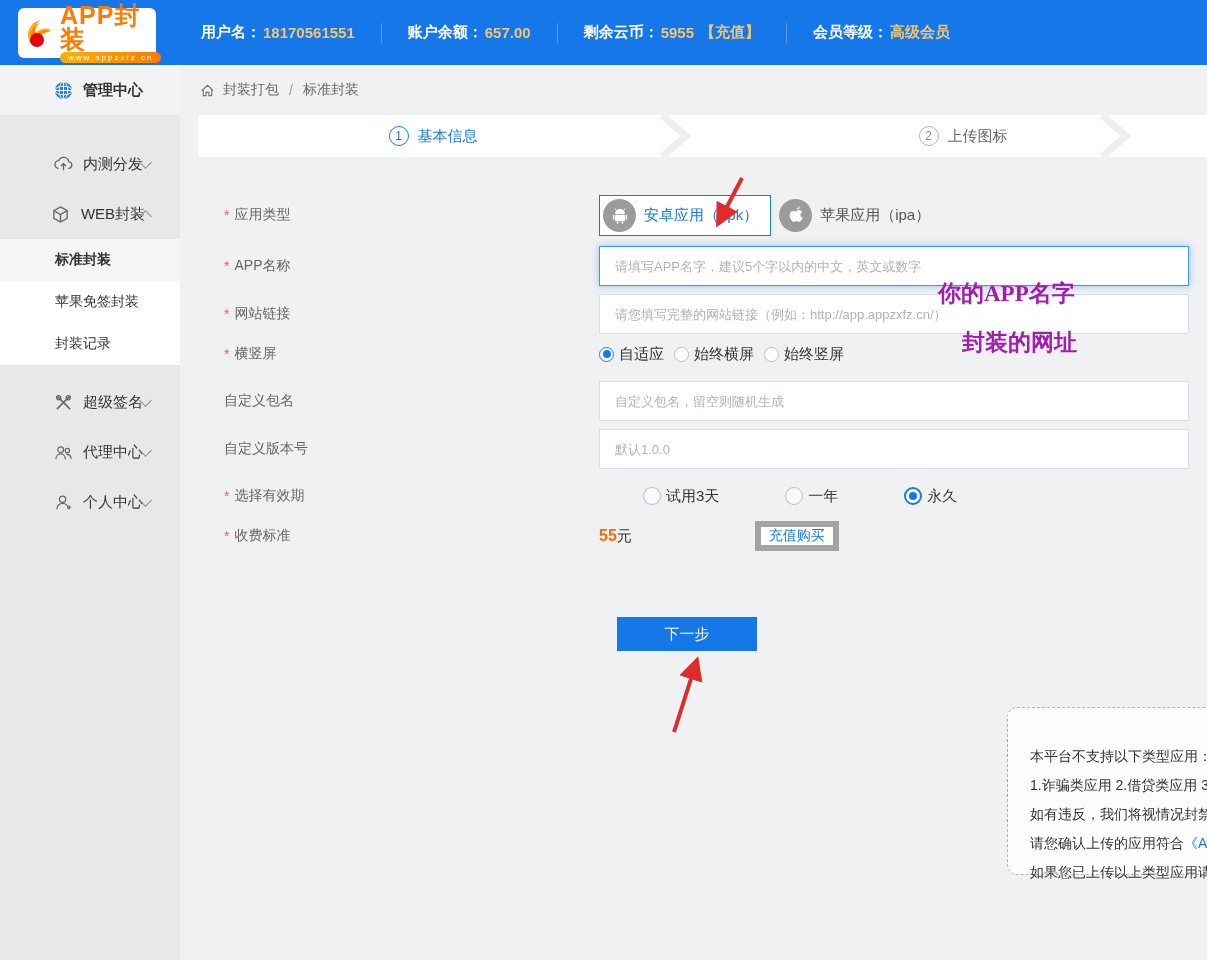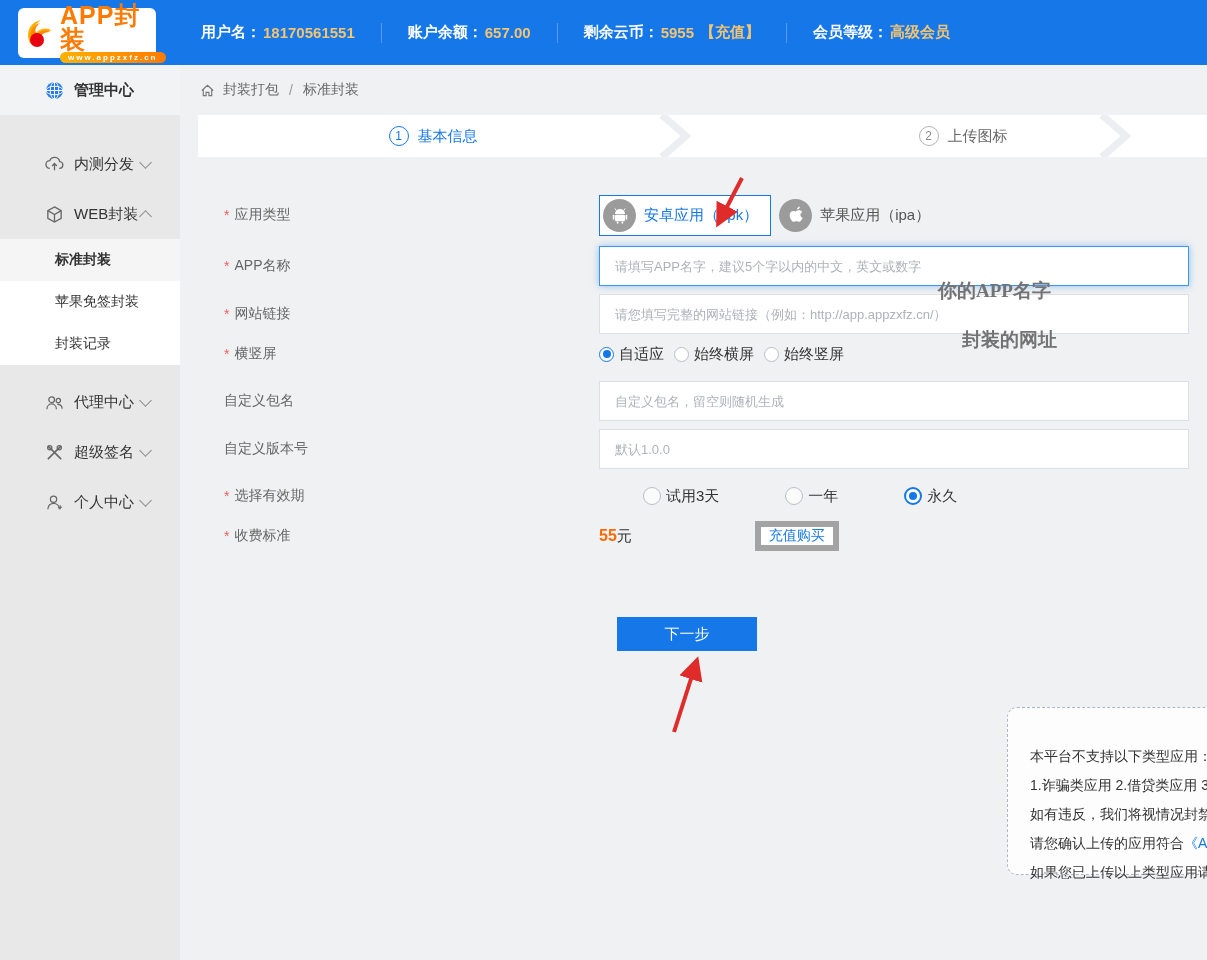--- a/index.html
+++ b/index.html
@@ -5,31 +5,31 @@
   * { margin:0; padding:0; box-sizing:border-box; }
   body { font-family:"Liberation Sans", sans-serif; }
   .page { position:relative; width:1207px; height:960px; overflow:hidden; background:#f0f1f2; }
 
   
   .header { position:absolute; left:0; top:0; width:1207px; height:65px; background:#1677e8; display:flex; align-items:center; z-index:20; }
   .logo-box { position:relative; margin-left:18px; width:138px; height:50px; background:#fff; border-radius:6px; display:flex; align-items:center; padding-left:6px; }
   .logo-swirl { width:34px; height:34px; flex:0 0 auto; }
   .logo-texts { display:flex; flex-direction:column; align-items:center; margin-left:2px; }
   .logo-title { color:#ff7a00; font-size:25px; font-weight:bold; letter-spacing:1px; line-height:24px; }
-  .logo-badge { background:linear-gradient(90deg,#ffb100,#ff7a00); color:#fff; font-size:8px; font-weight:bold; letter-spacing:2px; border-radius:7px; padding:1px 8px; margin-top:1px; }
+  .logo-badge { background:linear-gradient(90deg,#ffb100,#ff7a00); color:#fff; font-size:8px; font-weight:normal; letter-spacing:2px; border-radius:7px; padding:1px 8px; margin-top:1px; }
   .stats { display:flex; align-items:center; margin-left:45px; }
   .stat { display:flex; align-items:center; font-size:15px; font-weight:bold; }
   .stat-label { color:#ffffff; }
   .stat-value { color:#f3c573; margin-left:2px; }
   .stat-extra { color:#f3c573; margin-left:6px; cursor:pointer; }
   .stat-sep { width:1px; height:20px; background:#5b9bee; margin:0 26px; }
 
   
   .sidebar { position:absolute; left:0; top:65px; width:180px; height:895px; background:#e8e8e9; z-index:10; }
-  .side-item { height:50px; display:flex; align-items:center; padding-left:44px; cursor:pointer; position:relative; }
+  .side-item { height:50px; display:flex; align-items:center; padding-left:16px; cursor:pointer; position:relative;justify-content:center; }
   .side-item.first { background:#f2f3f5; }
   .side-item .s-icon { width:20px; height:20px; margin-right:10px; display:flex; align-items:center; justify-content:center; }
   .side-item .s-label { font-size:15px; color:#333; }
   .side-item.first .s-label { font-weight:bold; }
   .chev { position:absolute; right:30px; width:9px; height:9px; border-right:1.5px solid #888; border-bottom:1.5px solid #888; }
   .chev.down { transform:rotate(45deg); margin-top:-4px; }
   .chev.up { transform:rotate(-135deg); margin-top:4px; }
   .submenu { background:#ffffff; }
   .sub-item { height:42px; display:flex; align-items:center; padding-left:55px; font-size:14px; color:#333; cursor:pointer; }
   .sub-item.active { font-weight:bold; background:#f5f5f5; }
@@ -84,21 +84,21 @@
 
   .row-validity { height:26px; margin-bottom:11px; }
   .row-price { height:32px; }
   .price-amount { color:#ff6a00; font-size:16px; font-weight:bold; }
   .price-unit { color:#333; font-size:15px; }
   .buy-btn { margin-left:123px; width:84px; height:30px; background:#fff; border:6px solid #a3a3a3; color:#1678e8; font-size:14px; cursor:pointer; font-family:"Liberation Sans", sans-serif; }
 
   .next-btn { position:absolute; left:617px; top:617px; width:140px; height:34px; background:#1678e8; border:none; color:#fff; font-size:15px; cursor:pointer; font-family:"Liberation Sans", sans-serif; }
 
   
-  .annot { position:absolute; color:#737373; font-size:19px; font-family:"Liberation Serif", serif; font-weight:bold; z-index:15; }
+  .annot { position:absolute; color:#a21caf; font-size:23px; font-family:"Liberation Serif", serif; font-weight:bold; z-index:15; }
   .annot-arrow { position:absolute; z-index:15; }
 
   
   .notice { position:absolute; left:1007px; top:707px; width:262px; height:168px; background:#fdfdfd; border:1px dashed #aab7c6; border-radius:10px; padding:34px 0 0 22px; z-index:5; }
   .notice-line { font-size:14px; color:#333; line-height:29px; white-space:nowrap; }
   .notice-link { color:#1678e8; }
 </style>
 </head>
 <body>
 
@@ -182,37 +182,37 @@
         <span>苹果免签封装</span>
       </div>
       <div class="sub-item">
         <span>封装记录</span>
       </div>
     </div>
     <div class="gap12"></div>
     <div class="side-item">
       <span class="s-icon">
         <svg width="19" height="19" viewBox="0 0 20 20">
+            <path d="M3 3 L17 17 M17 3 L3 17" stroke="#666" stroke-width="1.6"></path>
+            <circle cx="5" cy="5" r="2.2" fill="none" stroke="#666" stroke-width="1.3"></circle>
+            <circle cx="15" cy="5" r="2.2" fill="none" stroke="#666" stroke-width="1.3"></circle>
+          </svg>
+      </span>
+      <span class="s-label">超级签名</span>
+      <span class="chev down"></span>
+    </div>
+    <div class="side-item">
+      <span class="s-icon">
+        <svg width="19" height="19" viewBox="0 0 20 20">
             <circle cx="7" cy="7" r="3" fill="none" stroke="#666" stroke-width="1.3"></circle>
             <circle cx="14" cy="8" r="2.3" fill="none" stroke="#666" stroke-width="1.3"></circle>
             <path d="M2 17 C2 13 5 11.5 7 11.5 C9 11.5 12 13 12 17 M13 12 C16 12 18 13.8 18 16.5" fill="none" stroke="#666" stroke-width="1.3"></path>
           </svg>
       </span>
       <span class="s-label">代理中心</span>
-      <span class="chev down"></span>
-    </div>
-    <div class="side-item">
-      <span class="s-icon">
-        <svg width="19" height="19" viewBox="0 0 20 20">
-            <path d="M3 3 L17 17 M17 3 L3 17" stroke="#666" stroke-width="1.6"></path>
-            <circle cx="5" cy="5" r="2.2" fill="none" stroke="#666" stroke-width="1.3"></circle>
-            <circle cx="15" cy="5" r="2.2" fill="none" stroke="#666" stroke-width="1.3"></circle>
-          </svg>
-      </span>
-      <span class="s-label">超级签名</span>
       <span class="chev down"></span>
     </div>
     <div class="side-item">
       <span class="s-icon">
         <svg width="19" height="19" viewBox="0 0 20 20">
             <circle cx="9" cy="6.5" r="3.3" fill="none" stroke="#666" stroke-width="1.3"></circle>
             <path d="M3 17 C3 12.8 6.2 11 9 11 C11.8 11 15 12.8 15 17" fill="none" stroke="#666" stroke-width="1.3"></path>
             <path d="M14 15 h4 M16 13 v4" stroke="#666" stroke-width="1.2"></path>
           </svg>
       </span>

